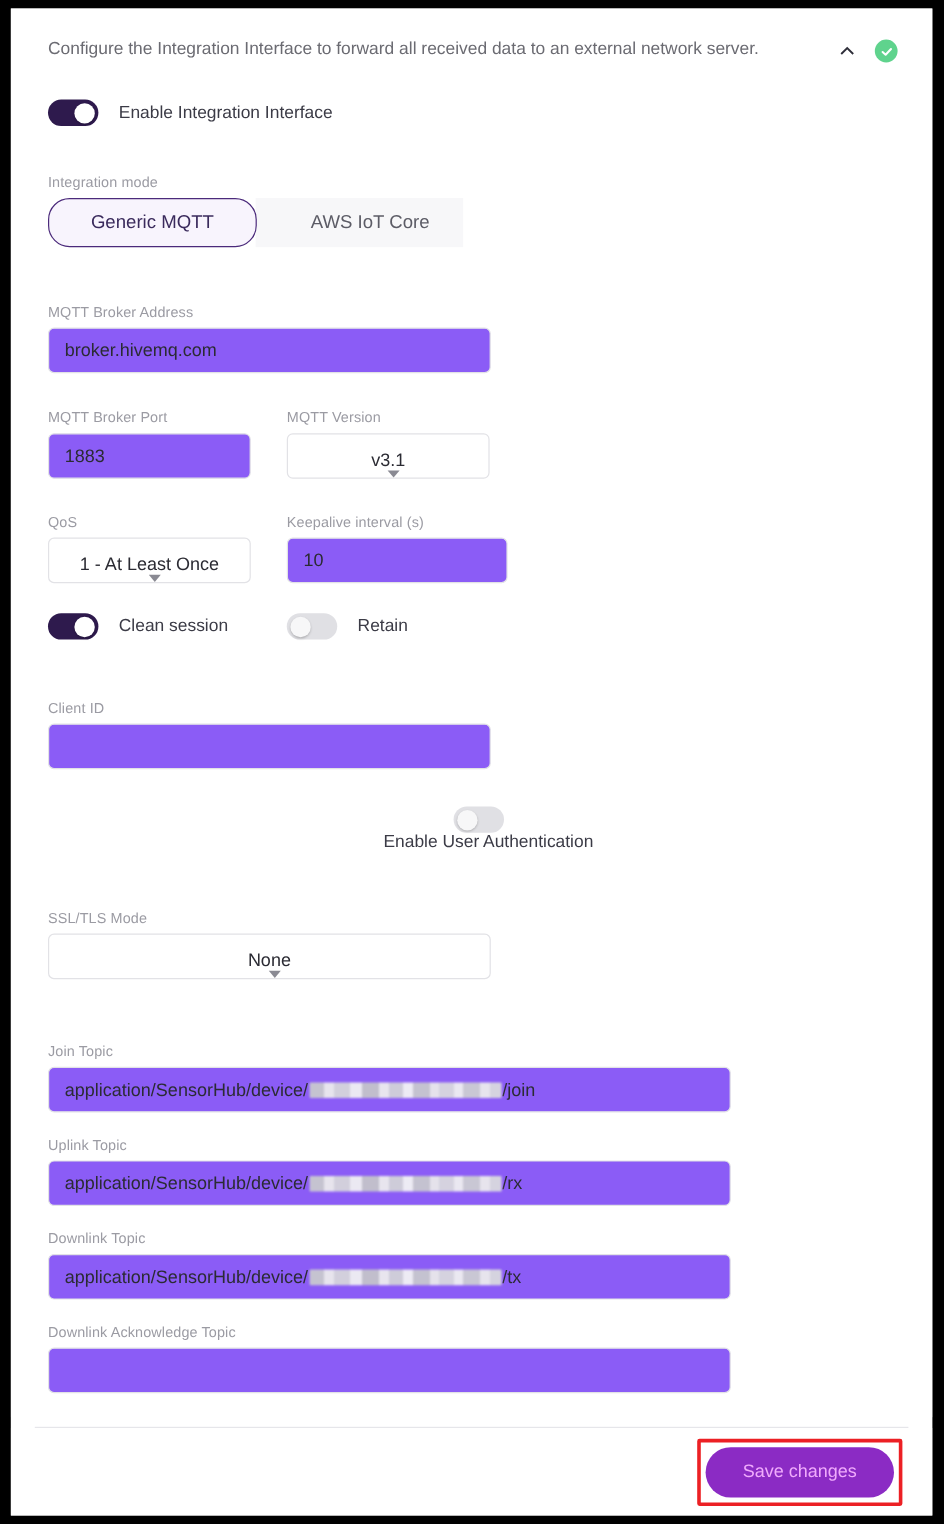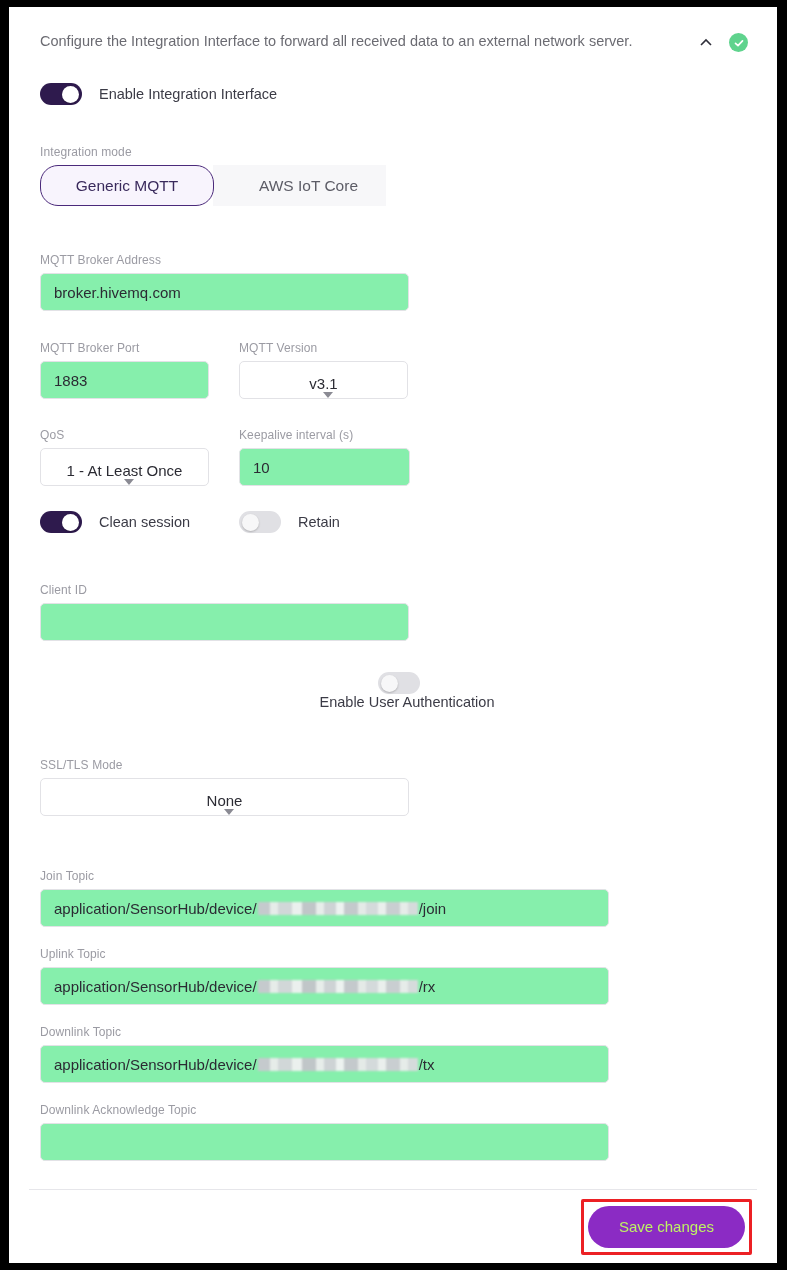--- a/index.html
+++ b/index.html
@@ -120,21 +120,21 @@
     font-size: 12px;
     color: #9b9ba3;
     margin: 0 0 6px 11px;
     letter-spacing: .1px;
   }
   .txt {
     box-sizing: border-box;
     height: 38px;
     border: 1px solid #e2e2e6;
     border-radius: 5px;
-    background: #86efac;
+    background: #8b5cf6;
     font-size: 15px;
     color: #2b2b33;
     padding: 0 13px;
     display: flex;
     align-items: center;
     margin-left: 11px;
     cursor: text;
     overflow: hidden;
     white-space: nowrap;
   }
@@ -241,21 +241,21 @@
   }
   .save-highlight {
     border: 3px solid #ec2024;
     padding: 4px;
     border-radius: 2px;
     display: inline-block;
     line-height: 0;
   }
   .save-btn {
     background: #8b2bc4;
-    color: #bef264;
+    color: #f0abfc;
     border: none;
     border-radius: 22px;
     height: 42px;
     padding: 0 31px;
     font-size: 15px;
     font-family: "Liberation Sans", sans-serif;
     cursor: pointer;
     white-space: nowrap;
   }
 
@@ -323,21 +323,21 @@
       <div class="row2" style="margin-top:29px;">
         <div class="col" style="width:199px;">
           <div class="fld-label">QoS</div>
           <div class="sel" style="width:169px;">
             <span>1 - At Least Once</span>
             <span class="caret"></span>
           </div>
         </div>
         <div class="col">
           <div class="fld-label">Keepalive interval (s)</div>
-          <div class="txt" style="width:171px;">10</div>
+          <div class="txt" style="width:184px;">10</div>
         </div>
       </div>
 
       <div class="row2" style="margin-top:25px;">
         <div class="toggle-row" style="width:199px; padding-left:11px;">
           <span class="tgl on">
             <span class="knob"></span>
           </span>
           <span class="tgl-label">Clean session</span>
         </div>

